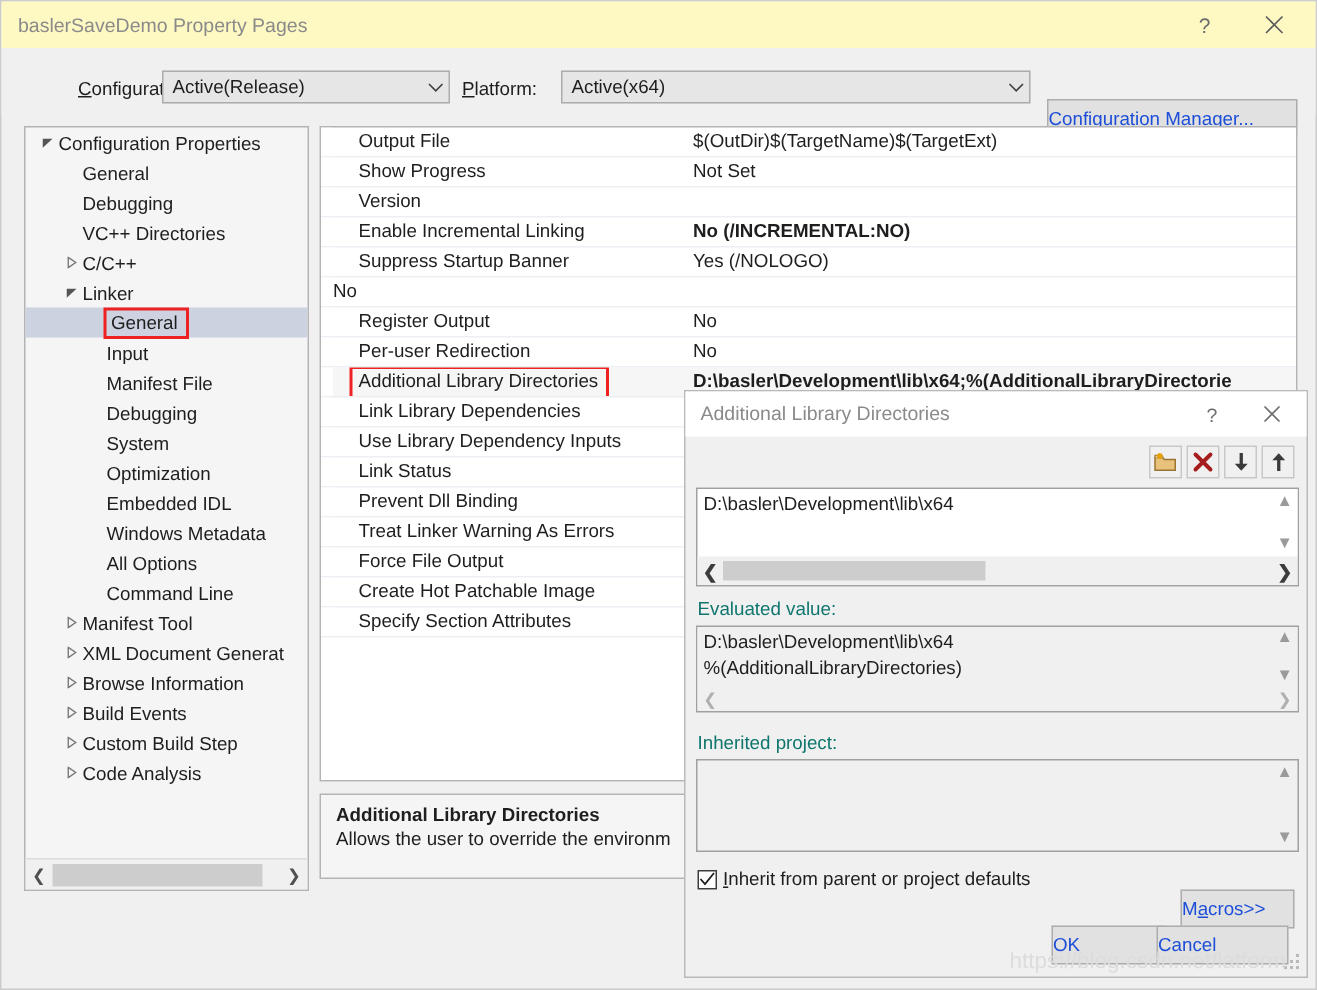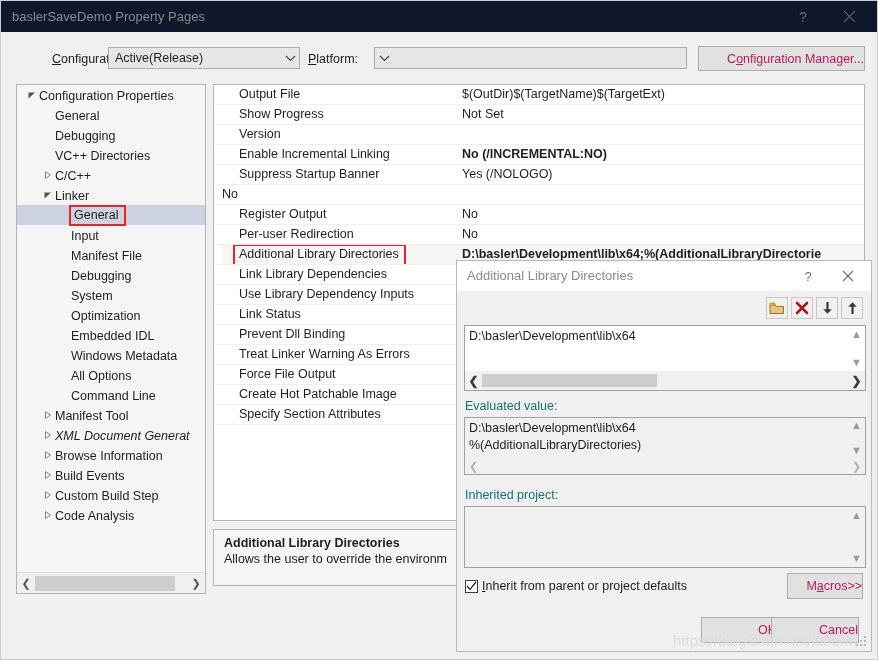--- a/index.html
+++ b/index.html
@@ -15,21 +15,21 @@
     position: relative;
     width: 878px; height: 660px;
     background: #f0f0f0;
     border: 1px solid #cccccc;
     box-sizing: border-box;
   }
 
   
   .titlebar {
     position: absolute; left: 0; top: 0; width: 876px; height: 31px;
-    background: #0f172a;
+    background: #fef9c3;
     text-decoration: underline;
   }
   .titlebar .title {
     position: absolute; left: 11px; top: 8px;
     font-size: 13px; color: #8a8a8a;
     white-space: nowrap;
   }
   .win-btn {
     position: absolute; top: 0; width: 44px; height: 31px;
     display: flex; align-items: center; justify-content: center;
@@ -68,24 +68,25 @@
     display: flex; align-items: center; justify-content: center;
   }
   #conf-combo { left: 107px; top: 46px; width: 192px; }
   #plat-combo { left: 373px; top: 46px; width: 313px; }
 
   .btn {
     position: absolute;
     background: #e1e1e1;
     border: 1px solid #adadad;
     box-sizing: border-box;
-    font-size: 12.5px; color: #be185d;
-    display: flex; align-items: center; justify-content: flex-end;
+    font-size: 12.5px; color: #1d4ed8;
+    display: flex; align-items: center; justify-content: flex-start;
     cursor: default;
     font-family: "Liberation Sans", sans-serif;
+    margin-top: 20px;
   }
   #cfgmgr-btn { left: 697px; top: 45px; width: 167px; height: 25px; }
 
   
   .tree-panel {
     position: absolute; left: 15px; top: 83px;
     width: 190px; height: 510px;
     background: #f5f5f5;
     border: 1px solid #b4b4b4;
     box-sizing: border-box;
@@ -357,20 +358,21 @@
       <svg width="11" height="7" viewBox="0 0 11 7">
           <path d="M1,1 L5.5,5.5 L10,1" stroke="#404040" stroke-width="1.1" fill="none"></path>
         </svg>
     </div>
   </div>
 
   <div class="lbl" id="plat-label">
     <u>P</u><span>latform:</span>
   </div>
   <div class="combo" id="plat-combo">
+    <div class="cval">Active(x64)</div>
     <div class="carrow">
       <svg width="11" height="7" viewBox="0 0 11 7">
           <path d="M1,1 L5.5,5.5 L10,1" stroke="#404040" stroke-width="1.1" fill="none"></path>
         </svg>
     </div>
   </div>
 
   <div class="btn" id="cfgmgr-btn">
     <span>C<u>o</u>nfiguration Manager...</span>
   </div>
@@ -395,21 +397,21 @@
         <div class="tnode" style="padding-left: 40px;"><span class="tw"></span><span class="tlabel">Debugging</span></div>
         <div class="tnode" style="padding-left: 40px;"><span class="tw"></span><span class="tlabel">System</span></div>
         <div class="tnode" style="padding-left: 40px;"><span class="tw"></span><span class="tlabel">Optimization</span></div>
         <div class="tnode" style="padding-left: 40px;"><span class="tw"></span><span class="tlabel">Embedded IDL</span></div>
         <div class="tnode" style="padding-left: 40px;"><span class="tw"></span><span class="tlabel">Windows Metadata</span></div>
         <div class="tnode" style="padding-left: 40px;"><span class="tw"></span><span class="tlabel">All Options</span></div>
         <div class="tnode" style="padding-left: 40px;"><span class="tw"></span><span class="tlabel">Command Line</span></div>
         <div class="tnode" style="padding-left: 24px;"><span class="tw"><svg width="8" height="8" viewBox="0 0 8 8">
               <path d="M1.5,0.6 L6.5,4 L1.5,7.4 Z" fill="none" stroke="#777" stroke-width="0.9"></path>
             </svg></span><span class="tlabel">Manifest Tool</span></div>
-        <div class="tnode" style="padding-left: 24px; font-style: italic;"><span class="tw"><svg width="8" height="8" viewBox="0 0 8 8">
+        <div class="tnode" style="padding-left: 24px;"><span class="tw"><svg width="8" height="8" viewBox="0 0 8 8">
               <path d="M1.5,0.6 L6.5,4 L1.5,7.4 Z" fill="none" stroke="#777" stroke-width="0.9"></path>
             </svg></span><span class="tlabel">XML Document Generat</span></div>
         <div class="tnode" style="padding-left: 24px;"><span class="tw"><svg width="8" height="8" viewBox="0 0 8 8">
               <path d="M1.5,0.6 L6.5,4 L1.5,7.4 Z" fill="none" stroke="#777" stroke-width="0.9"></path>
             </svg></span><span class="tlabel">Browse Information</span></div>
         <div class="tnode" style="padding-left: 24px;"><span class="tw"><svg width="8" height="8" viewBox="0 0 8 8">
               <path d="M1.5,0.6 L6.5,4 L1.5,7.4 Z" fill="none" stroke="#777" stroke-width="0.9"></path>
             </svg></span><span class="tlabel">Build Events</span></div>
         <div class="tnode" style="padding-left: 24px;"><span class="tw"><svg width="8" height="8" viewBox="0 0 8 8">
               <path d="M1.5,0.6 L6.5,4 L1.5,7.4 Z" fill="none" stroke="#777" stroke-width="0.9"></path>

